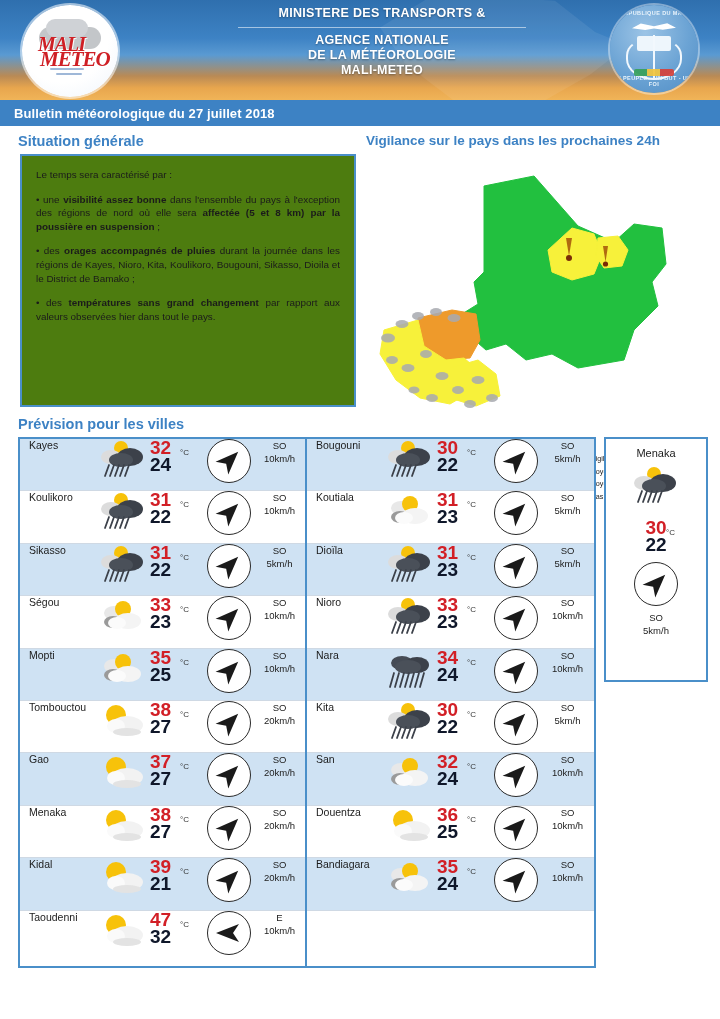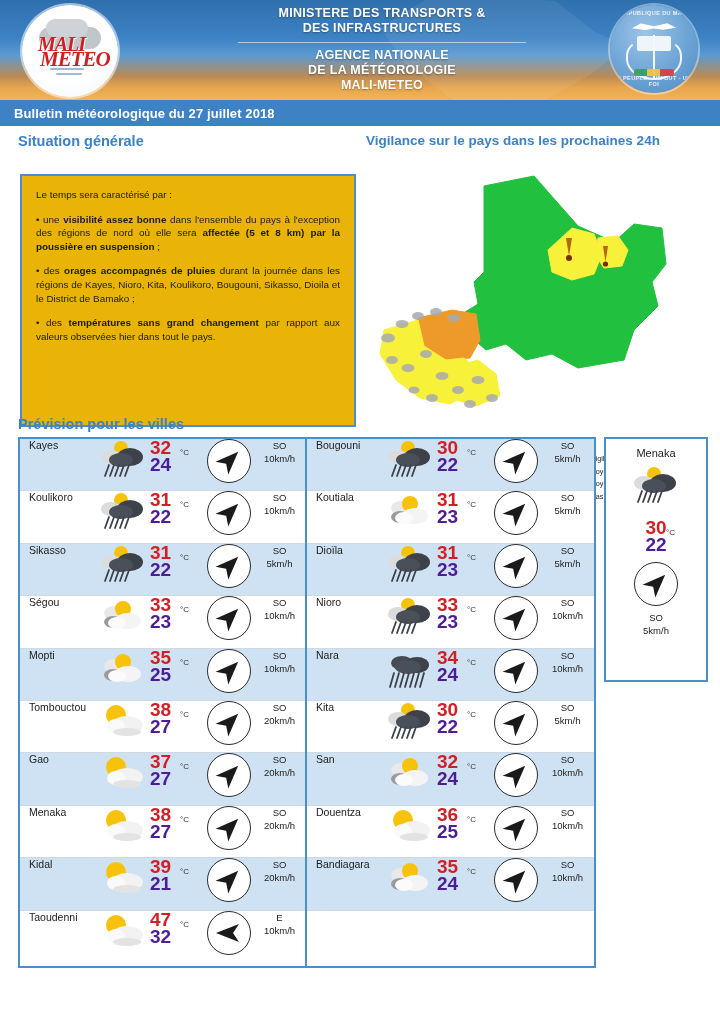--- a/index.html
+++ b/index.html
@@ -122,21 +122,21 @@
   .content { position: relative; width: 720px; height: 853px; background: #fff; }
 
   .section-title {
     color: #3d82c4; font-size: 14.5px; font-weight: bold;
   }
 
   
   .sit-title { position: absolute; left: 18px; top: 7px; }
   .sit-box {
     position: absolute; left: 20px; top: 28px; width: 336px; height: 253px;
-    border: 2px solid #4a8fc9; background: #eab308; padding: 12px 14px; margin-top: 20px;
+    border: 2px solid #4a8fc9; background: #4d7c0f; padding: 12px 14px;
   }
   .sit-box p {
     font-size: 9.9px; color: #1b1b1b; line-height: 13.6px;
     text-align: justify; margin-bottom: 11px;
   }
   .sit-box p:last-child { margin-bottom: 0; }
   .sit-box b { font-weight: bold; }
 
   
   .vig-title { position: absolute; left: 366px; top: 7px; font-size: 13.5px; }
@@ -162,21 +162,21 @@
   .trow:last-child { border-bottom: none; }
   .trow.alt { background: #cfe2f3; }
   .trow.empty { background: #ffffff; }
   .city {
     width: 76px; padding-left: 9px; font-size: 10.5px; color: #1b1b1b;
     font-weight: normal; flex: 0 0 auto;
   }
   .wicon { width: 54px; flex: 0 0 auto; display:flex; justify-content:center; }
   .temps { width: 50px; flex: 0 0 auto; position: relative; }
   .tmax { font-size: 19px; font-weight: bold; color: #d21f26; line-height: 17px; font-family:"Liberation Sans", sans-serif; }
-  .tmin { font-size: 19px; font-weight: bold; color: #4c1d95; line-height: 18px; }
+  .tmin { font-size: 19px; font-weight: bold; color: #0f172a; line-height: 18px; }
   .unit { position: absolute; left: 30px; top: 9px; font-size: 8px; color: #333; }
   .dirwrap { width: 58px; flex: 0 0 auto; display:flex; justify-content:center; }
   .compass {
     width: 44px; height: 44px; border-radius: 50%; border: 1.5px solid #2a2a2a;
     background: #fff; display:flex; align-items:center; justify-content:center;
   }
   .wind { flex: 1 1 auto; text-align: center; font-size: 9.5px; color: #222; line-height: 13px; padding-right: 4px; }
 
   
   .bamako {
@@ -211,21 +211,20 @@
     <div class="cloud-a"></div>
     <div class="cloud-b"></div>
     <div class="mali">MALI</div>
     <div class="meteo">METEO</div>
     <div class="rain1"></div>
     <div class="rain2"></div>
   </div>
 
   <div class="header-text">
     <div class="h-line1">MINISTERE DES TRANSPORTS &amp;</div>
-    <div class="h-line1">DES INFRASTRUCTURES</div>
     <div class="h-rule"></div>
     <div class="h-line2">AGENCE NATIONALE</div>
     <div class="h-line2">DE LA MÉTÉOROLOGIE</div>
     <div class="h-line2">MALI-METEO</div>
   </div>
 
   <div class="logo-right">
     <div class="ring-top">REPUBLIQUE DU MALI</div>
     <div class="bird"></div>
     <div class="fort"></div>

